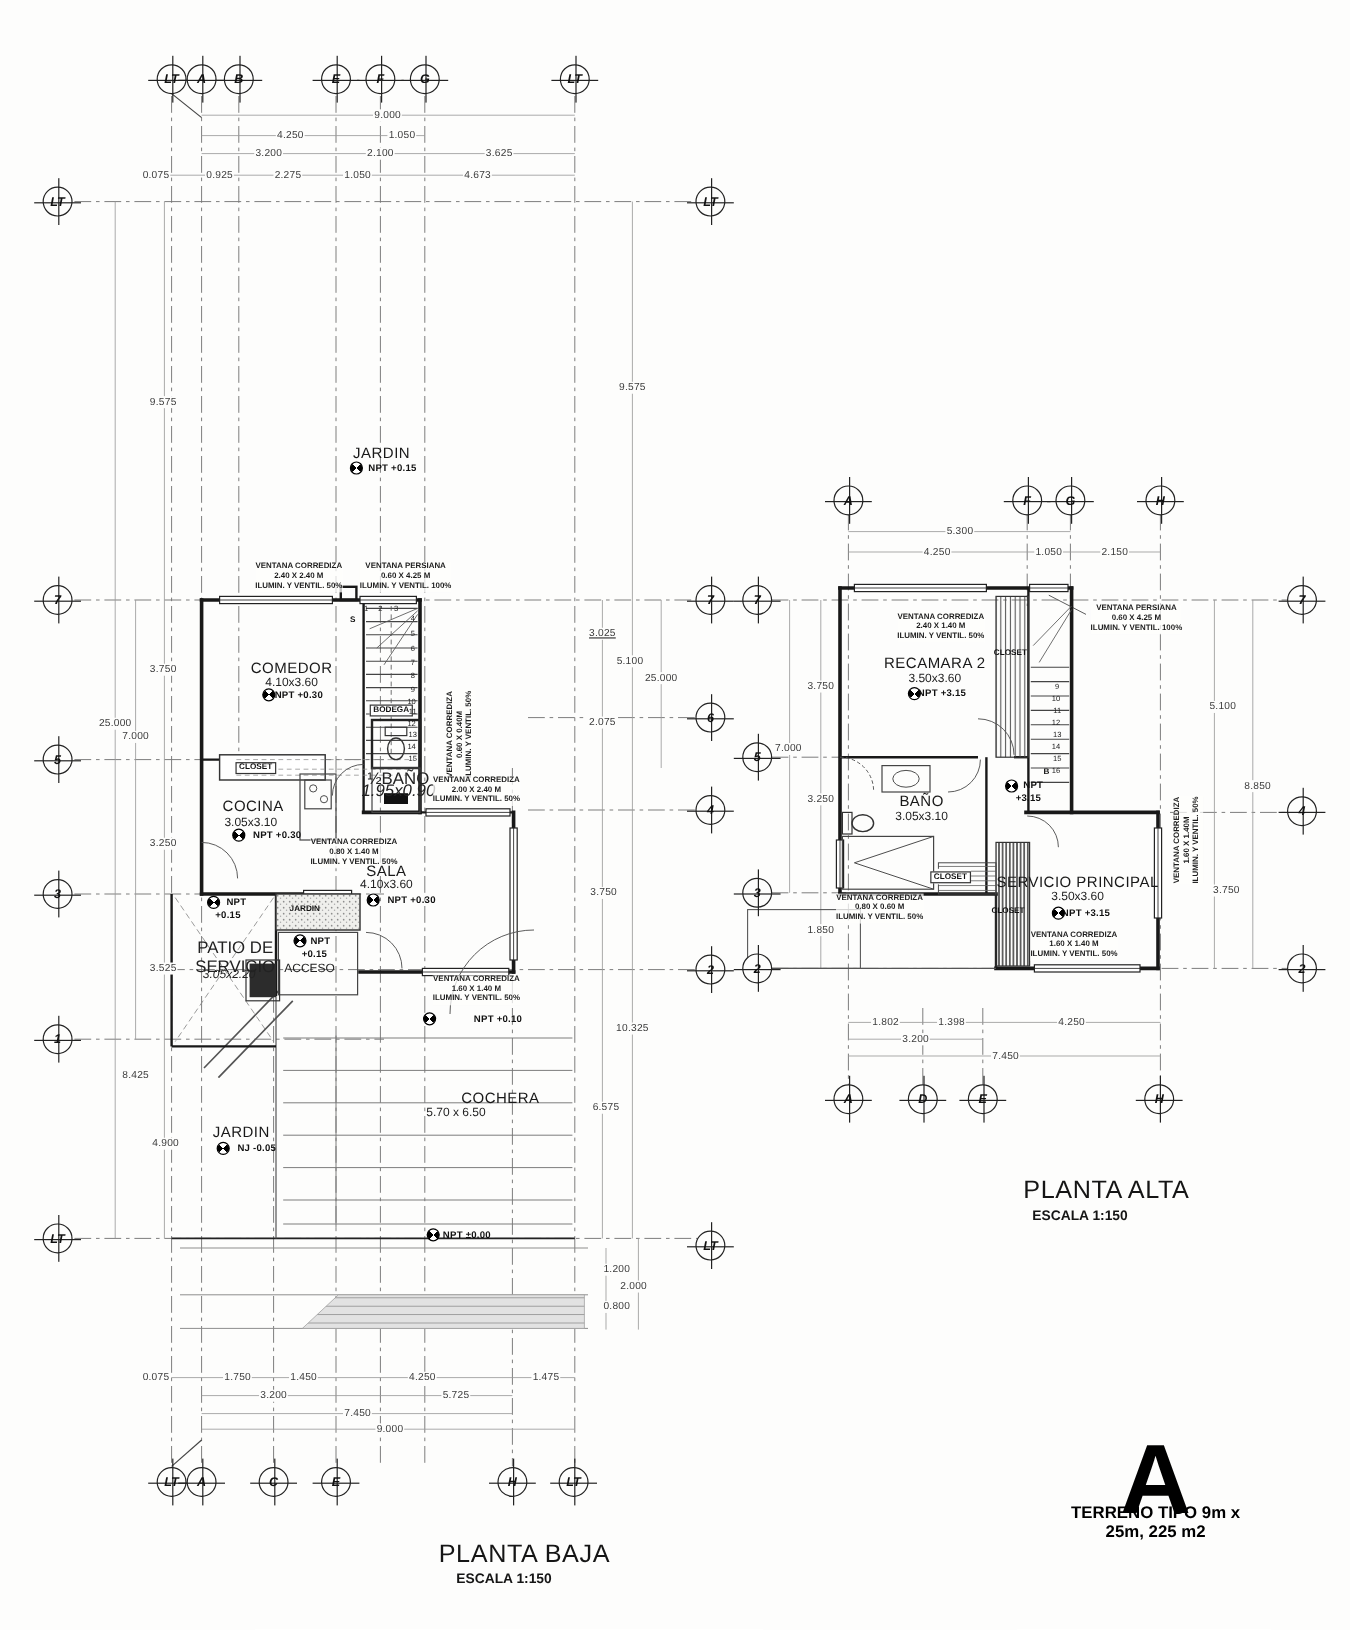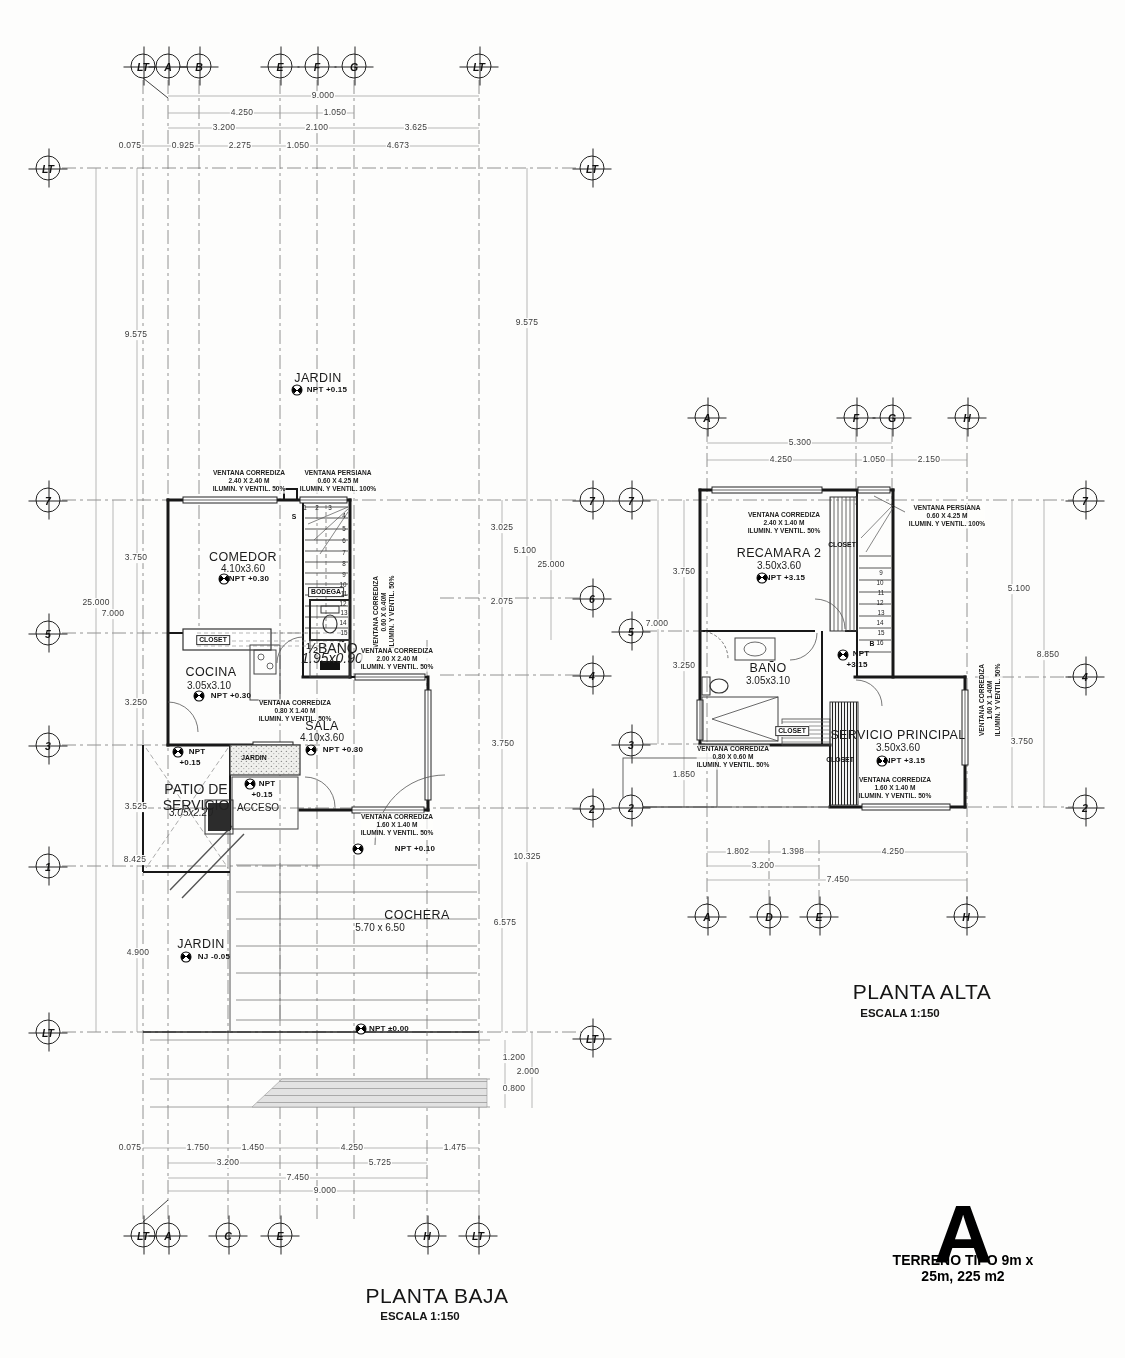--- a/index.html
+++ b/index.html
@@ -333,24 +333,24 @@
       <span class="lab t-dim" style="left: 183px; top: 146px;">0.925</span>
       <span class="lab t-dim" style="left: 240px; top: 146px;">2.275</span>
       <span class="lab t-dim" style="left: 298px; top: 146px;">1.050</span>
       <span class="lab t-dim" style="left: 398px; top: 146px;">4.673</span>
       <span class="lab t-dim" style="left: 136px; top: 335px;">9.575</span>
       <span class="lab t-dim" style="left: 136px; top: 558px;">3.750</span>
       <span class="lab t-dim" style="left: 96px; top: 603px;">25.000</span>
       <span class="lab t-dim" style="left: 113px; top: 614px;">7.000</span>
       <span class="lab t-dim" style="left: 136px; top: 703px;">3.250</span>
       <span class="lab t-dim" style="left: 136px; top: 807px;">3.525</span>
-      <span class="lab t-dim" style="left: 113px; top: 860px; margin-left: 22px;">8.425</span>
+      <span class="lab t-dim" style="left: 113px; top: 896px;">8.425</span>
       <span class="lab t-dim" style="left: 138px; top: 953px;">4.900</span>
       <span class="lab t-dim" style="left: 527px; top: 323px;">9.575</span>
-      <span class="lab t-dim" style="left: 502px; top: 528px;">3.025</span>
+      <span class="lab t-dim" style="left: 502px; top: 528px; text-decoration: underline;">3.025</span>
       <span class="lab t-dim" style="left: 525px; top: 551px;">5.100</span>
       <span class="lab t-dim" style="left: 551px; top: 565px;">25.000</span>
       <span class="lab t-dim" style="left: 502px; top: 602px;">2.075</span>
       <span class="lab t-dim" style="left: 503px; top: 744px;">3.750</span>
       <span class="lab t-dim" style="left: 527px; top: 857px;">10.325</span>
       <span class="lab t-dim" style="left: 505px; top: 923px;">6.575</span>
       <span class="lab t-dim" style="left: 514px; top: 1058px;">1.200</span>
       <span class="lab t-dim" style="left: 528px; top: 1072px;">2.000</span>
       <span class="lab t-dim" style="left: 514px; top: 1089px;">0.800</span>
       <span class="lab t-dim" style="left: 130px; top: 1148px;">0.075</span>

